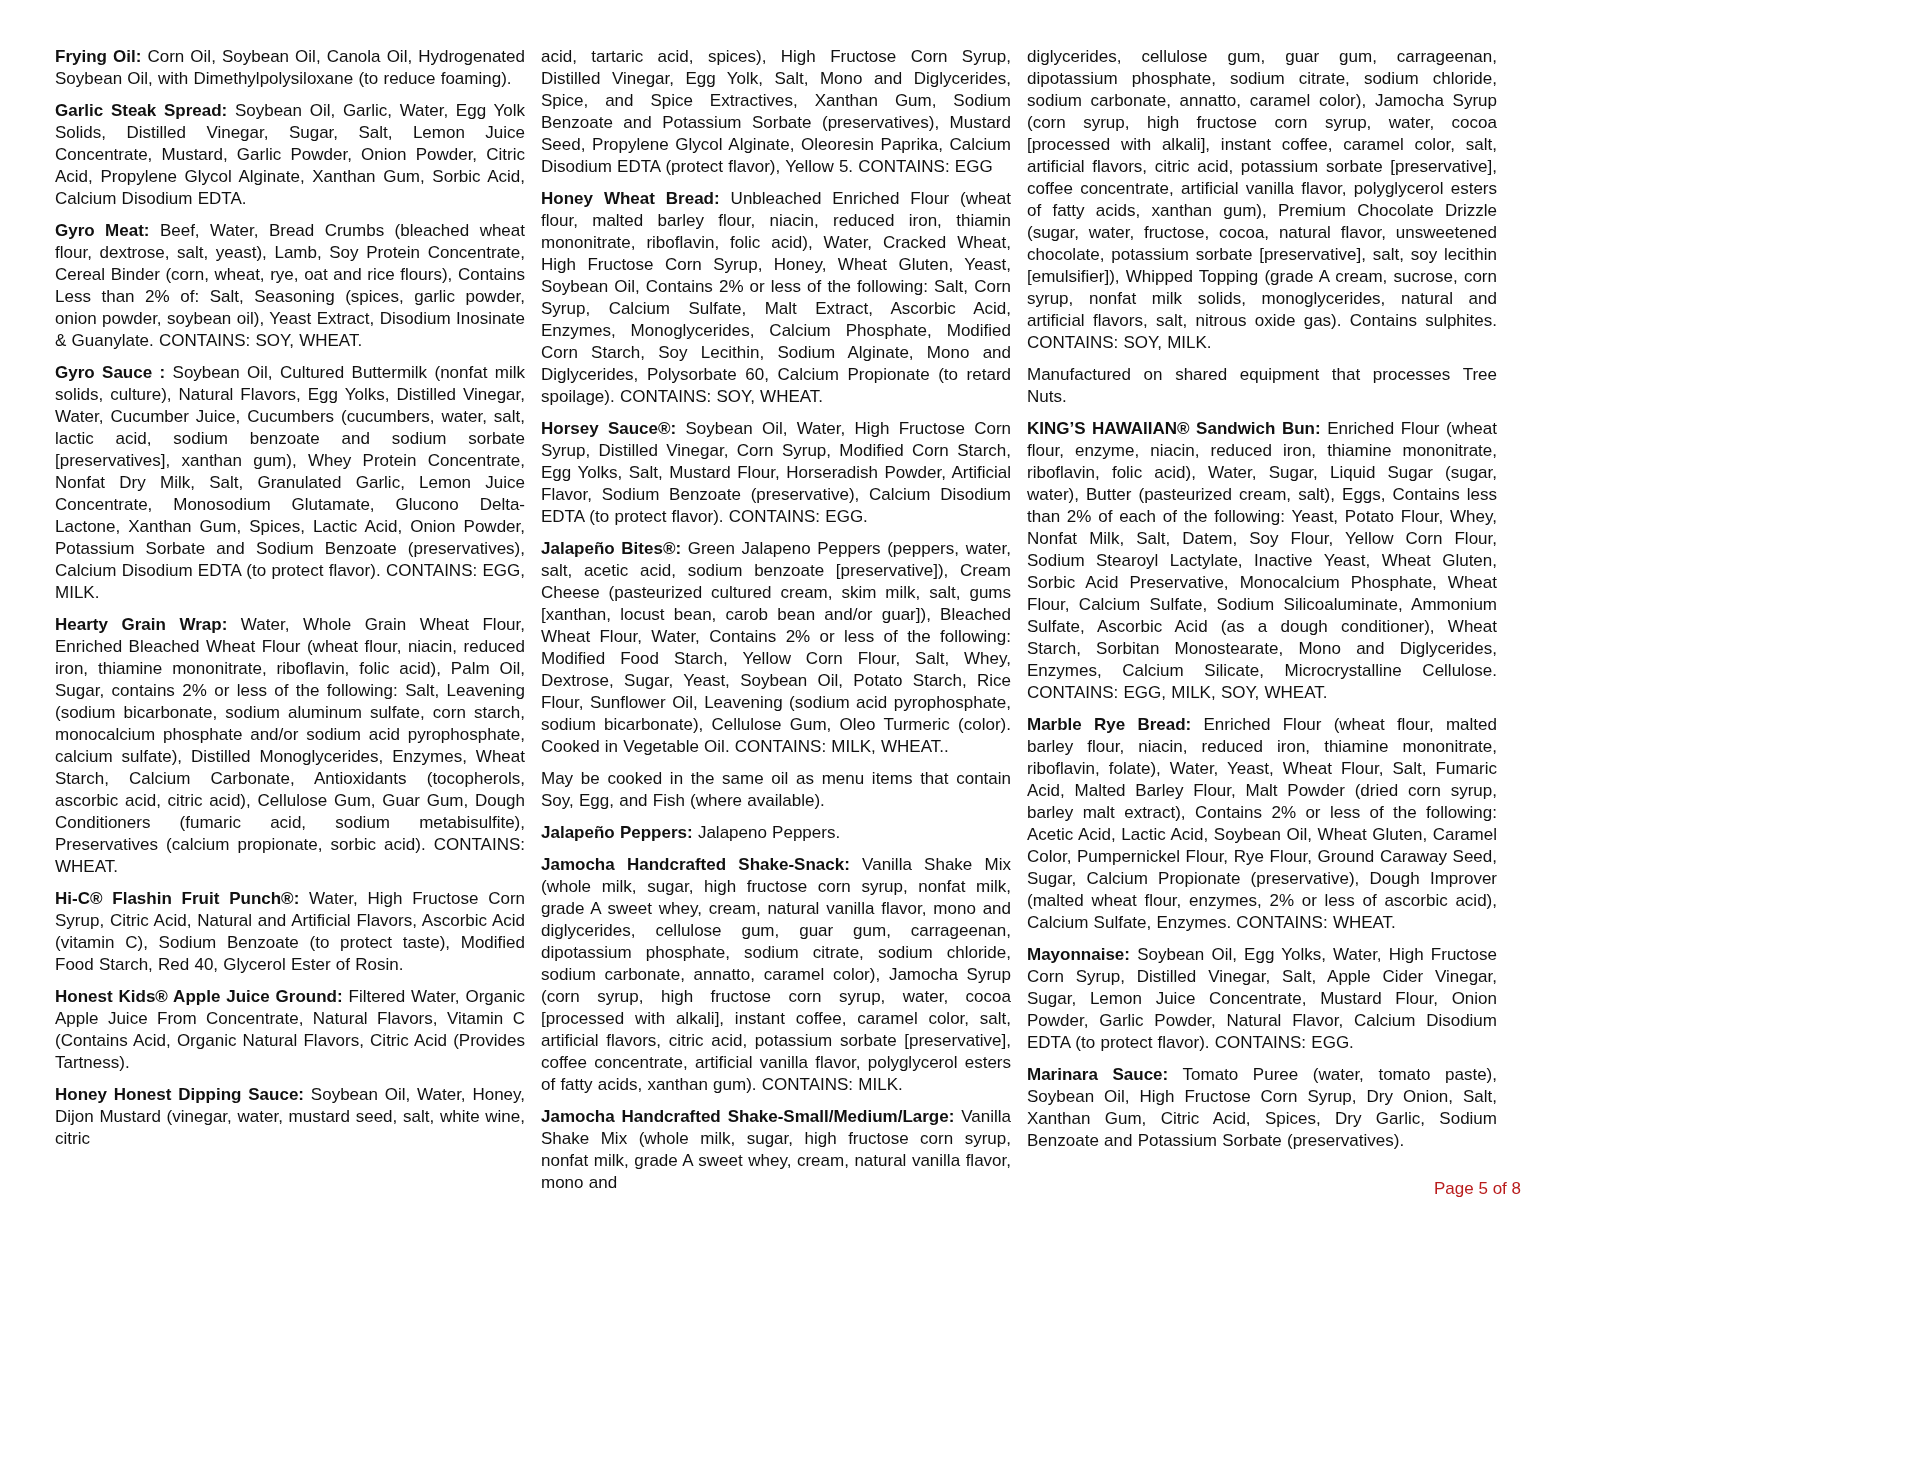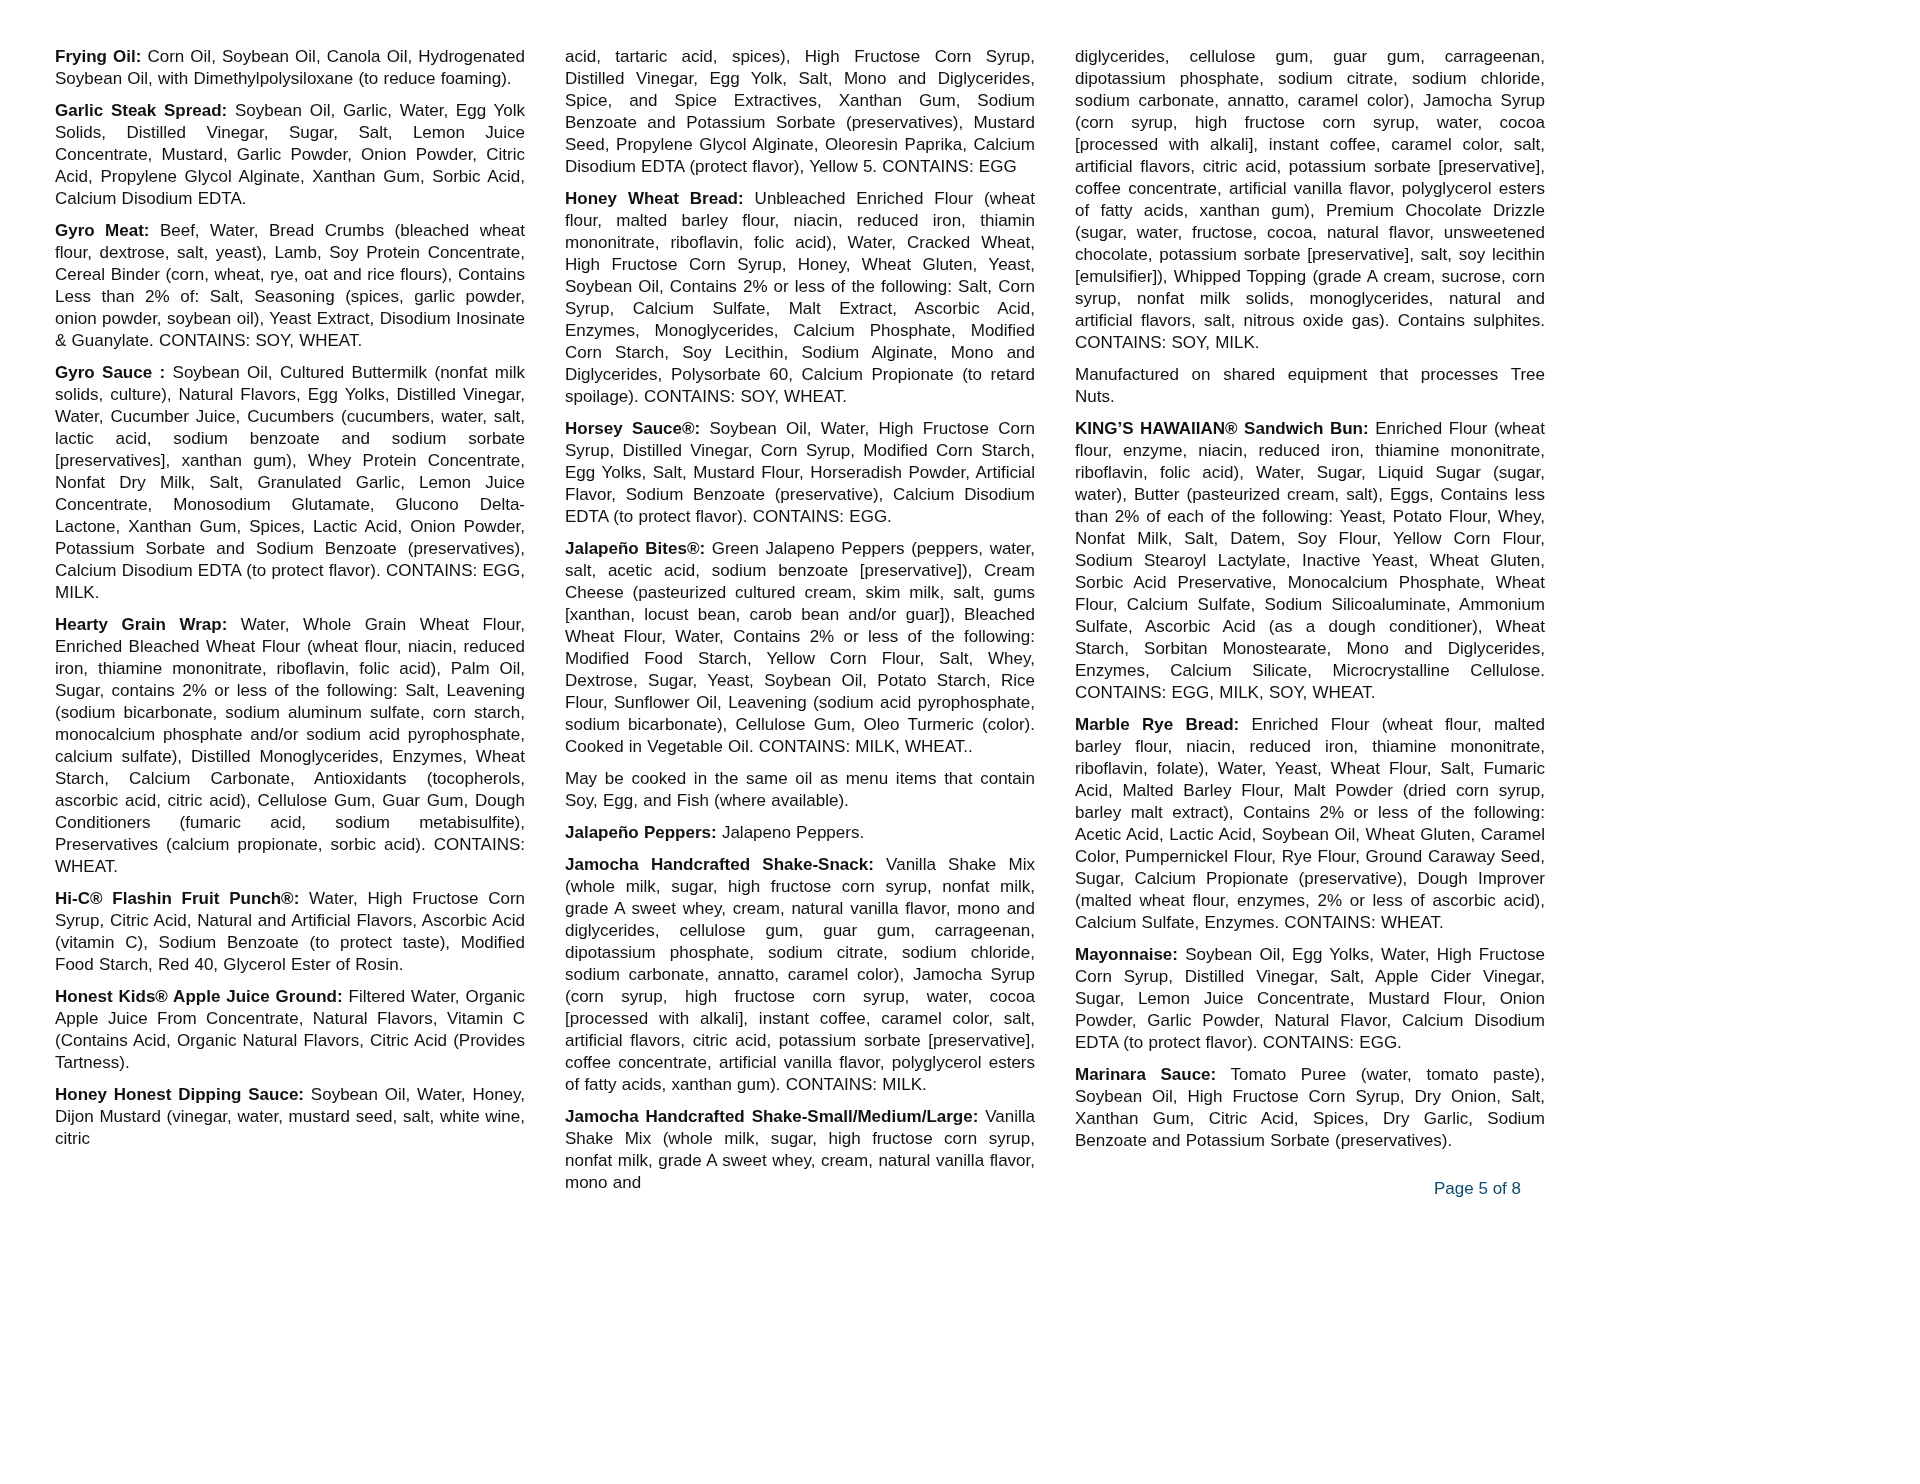--- a/index.html
+++ b/index.html
@@ -16,21 +16,21 @@
     overflow: hidden;
   }
   .sheet {
     position: absolute;
     top: 46px;
     left: 55px;
     width: 1466px;
   }
   .columns {
     display: flex;
-    gap: 40px;
+    gap: 16px;
     align-items: flex-start;
   }
   .col {
     width: 470px;
     flex: 0 0 470px;
   }
   .entry {
     margin: 0 0 10px 0;
     font-size: 17px;
     line-height: 22px;
@@ -41,21 +41,21 @@
     font-weight: bold;
   }
   .page-footer {
     position: absolute;
     top: 1178px;
     left: 55px;
     width: 1466px;
     text-align: right;
     font-size: 17px;
     line-height: 22px;
-    color: #0c4a6e;
+    color: #b91c1c;
   }
 </style>
 </head>
 <body>
 
 <div class="sheet">
   <div class="columns">
     <div class="col">
   <p class="entry"><b>Frying Oil:</b><span> Corn Oil, Soybean Oil, Canola Oil, Hydrogenated Soybean Oil, with Dimethylpolysiloxane (to reduce foaming).</span></p>
 

